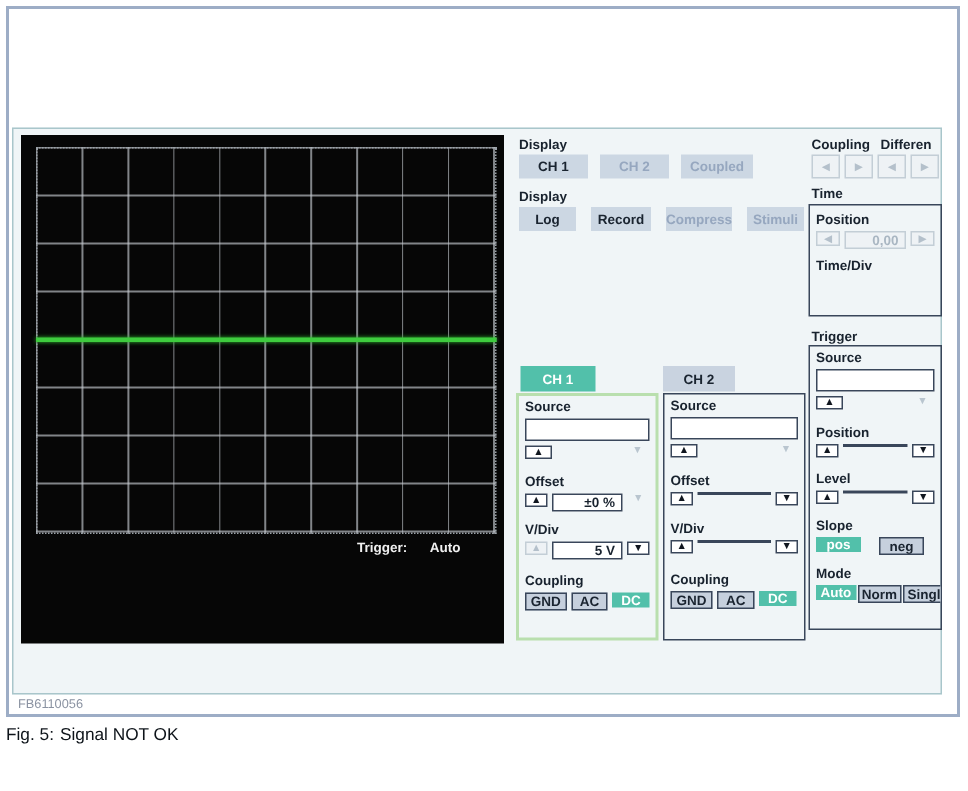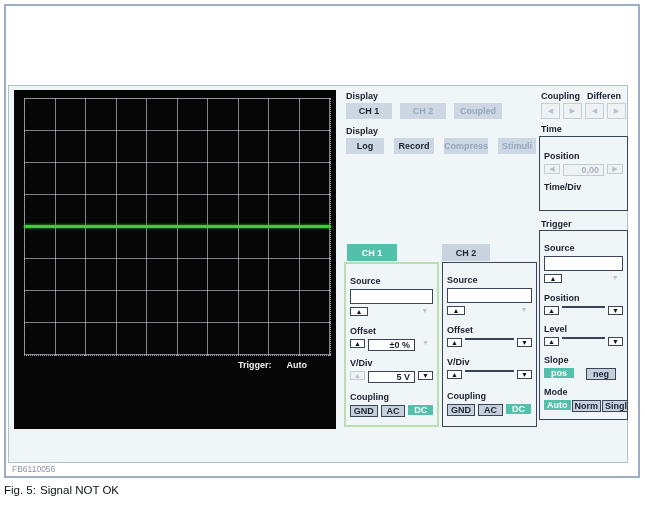--- a/index.html
+++ b/index.html
@@ -59,21 +59,21 @@
   .spin.off { background:#eef2f5; border-color:#c3ced6; color:#b4c0cb; }
   .spin.naked { background:transparent; border:none; color:#b9c5cf; }
   .field {
     background:#ffffff; border:1px solid #39465a; color:#18222e;
     font-size:9px; font-weight:bold;
     display:flex; align-items:center; justify-content:flex-end; padding-right:4px;
   }
   .field.off { background:#eef2f5; border-color:#c3ced6; color:#a9b6c2; }
   .inputbox { background:#ffffff; border:1px solid #39465a; height:15px; width:100%; }
 
-  .gbox { position:absolute; border:1px solid #39465a; padding:12px 4px 3px 4px; overflow:hidden; }
+  .gbox { position:absolute; border:1px solid #39465a; padding:2px 4px 3px 4px; overflow:hidden; }
   .gbox .gl { font-size:9px; font-weight:bold; color:#18222e; margin:2px 0 3px 0; }
   .gbox .row { display:flex; gap:3px; align-items:flex-start; }
   .ch1box { border:2px solid #b9dfae; }
 
   
   .fbcode { position:absolute; left:12px; top:464px; font-size:8.5px; color:#8b93a2; }
   .caption { position:absolute; left:4px; top:484px; font-size:11.5px; color:#0d1319; }
   .caption .pre { font-weight:normal; margin-right:4px; }
   .caption .ttl { font-weight:normal; }
   .desc { position:absolute; left:4px; top:501px; font-size:11px; color:#0d1319; }

